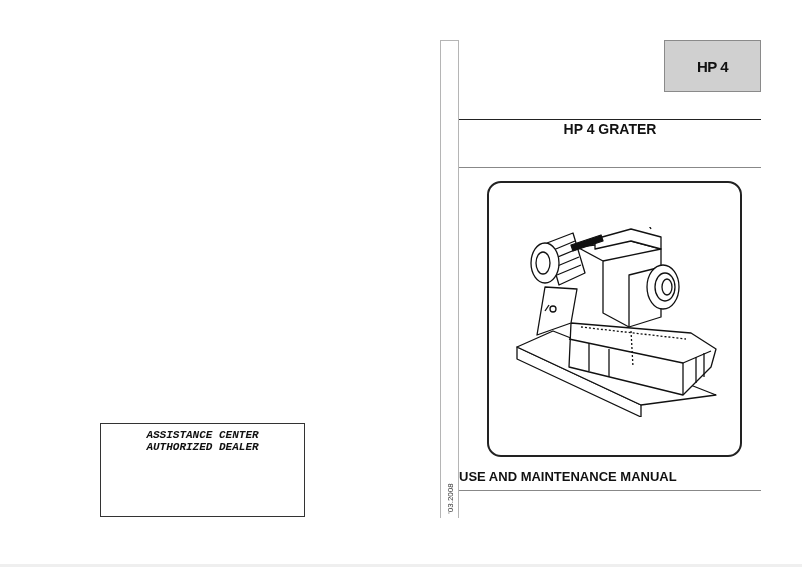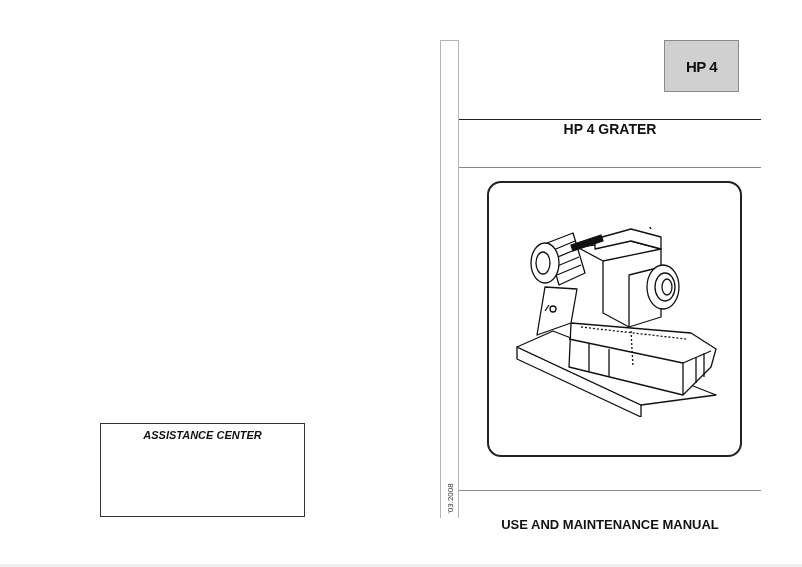--- a/index.html
+++ b/index.html
@@ -3,54 +3,55 @@
 <meta charset="utf-8">
 <style>
   html, body { margin:0; padding:0; }
   body { width:802px; height:567px; background:#ffffff; position:relative; overflow:hidden;
          font-family:"Liberation Sans", sans-serif; }
   .bottom-edge { position:absolute; left:0; top:564px; width:802px; height:3px; background:#efefef; }
 
   .dealer-box { position:absolute; left:100px; top:423px; width:205px; height:94px;
                 border:1.5px solid #333; box-sizing:border-box; }
   .dealer-box .line { display:block; text-align:center; font-weight:bold; font-style:italic;
-                      font-size:11px; line-height:12px; color:#111; }
+                      font-size:11px; line-height:12px; color:#111;font-family:Liberation Mono, monospace; }
   .dealer-box .line:first-child { margin-top:5px; }
 
   .strip { position:absolute; left:440px; top:40px; width:19px; height:478px;
            border:1.5px solid #b5b5b5; border-bottom:none; box-sizing:border-box; }
   .strip-date { position:absolute; left:441px; top:480px; width:18px; height:36px;
                 display:flex; align-items:center; justify-content:center; }
   .strip-date span { transform:rotate(-90deg); font-size:8px; color:#333; white-space:nowrap; }
 
-  .code-badge { position:absolute; left:664px; top:40px; width:75px; height:52px;
+  .code-badge { position:absolute; left:664px; top:40px; width:97px; height:52px;
                 background:#d0d0d0; border:1px solid #8a8a8a; box-sizing:border-box;
                 display:flex; align-items:center; justify-content:center; }
   .code-badge span { font-weight:bold; font-size:15px; color:#111; letter-spacing:-0.5px; }
 
   .hline { position:absolute; left:459px; width:302px; height:0; }
   .hline.l1 { top:119px; border-top:1.5px solid #222; }
   .hline.l2 { top:167px; border-top:1.5px solid #888; }
   .hline.l3 { top:490px; border-top:1.5px solid #888; }
 
   .product-title { position:absolute; left:459px; top:121px; width:302px; text-align:center;
                    font-weight:bold; font-size:14px; color:#111; }
 
   .image-frame { position:absolute; left:487px; top:181px; width:255px; height:276px;
                  border:2px solid #222; border-radius:14px; box-sizing:border-box; background:#fff; }
   .image-frame svg { position:absolute; left:22px; top:44px; }
 
-  .manual-title { position:absolute; left:459px; top:469px; width:302px; text-align:center;
-                  font-weight:bold; font-size:13px; color:#111;margin-top:48px; }
+  .manual-title { position:absolute; left:459px; top:469px; width:302px; text-align:left;
+                  font-weight:bold; font-size:13px; color:#111; }
 </style>
 </head>
 <body>
 
 <div class="dealer-box">
   <span class="line">ASSISTANCE CENTER</span>
+  <span class="line">AUTHORIZED DEALER</span>
 </div>
 
 <div class="strip"></div>
 <div class="strip-date">
   <span>'03.2008</span>
 </div>
 
 <div class="code-badge">
   <span>HP 4</span>
 </div>

